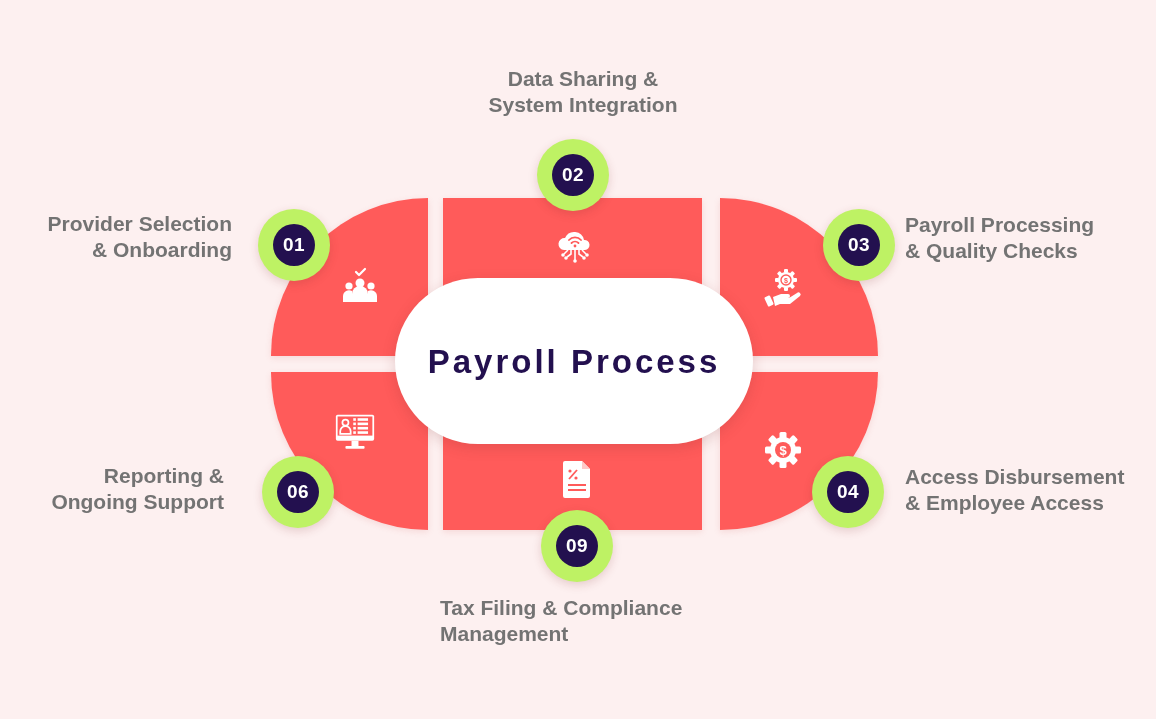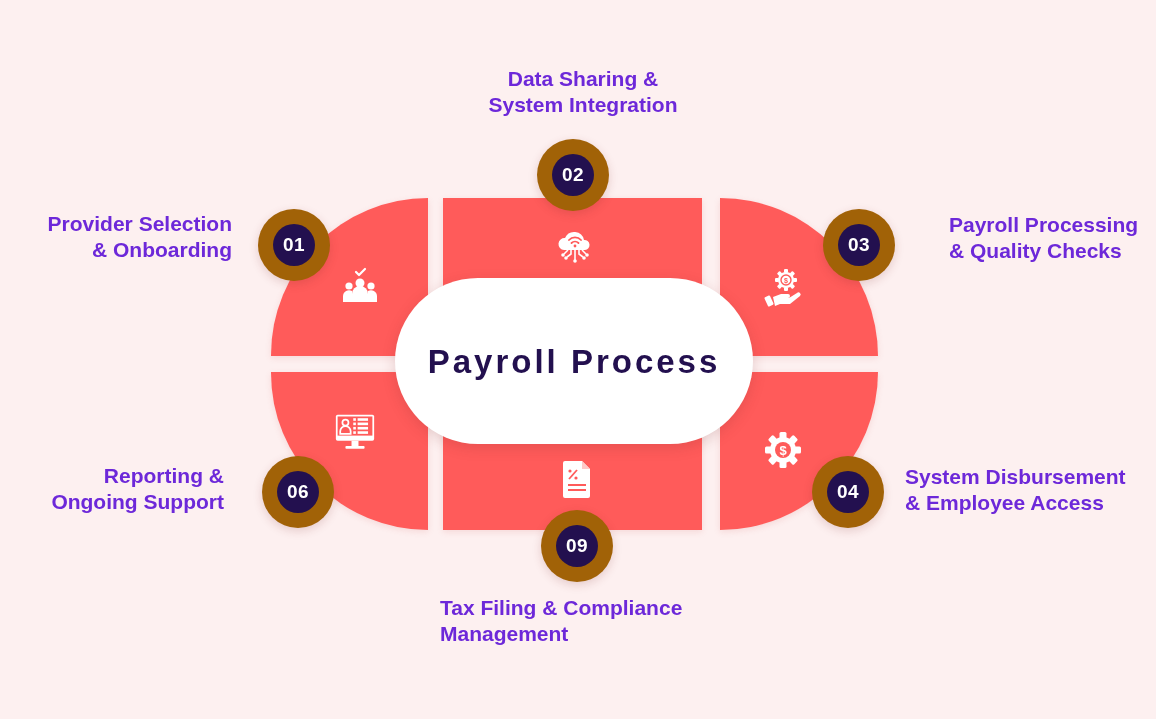--- a/index.html
+++ b/index.html
@@ -25,21 +25,21 @@
       position: absolute; left: 395px; top: 278px; width: 358px; height: 166px;
       background: #ffffff; border-radius: 83px;
       box-shadow: 0 4px 14px rgba(120,40,40,0.18);
       display: flex; flex-direction: column; align-items: center; justify-content: center;
       color: #23104f; font-weight: bold; font-size: 33px; letter-spacing: 3px; line-height: 37px;
       text-align: center;
     }
 
     .badge {
       position: absolute; width: 72px; height: 72px; border-radius: 50%;
-      background: #a16207;
+      background: #bef264;
       box-shadow: 0 3px 10px rgba(120,40,40,0.18);
       display: flex; align-items: center; justify-content: center;
     }
     .badge .num {
       width: 42px; height: 42px; border-radius: 50%; background: #23104f; color: #fff;
       font-weight: bold; font-size: 19px; display: flex; align-items: center; justify-content: center;
       letter-spacing: 0.5px;
     }
     .b1 { left: 258px; top: 209px; }
     .b2 { left: 537px; top: 139px; }
@@ -51,27 +51,27 @@
     .icon { position: absolute; width: 40px; height: 40px; }
     .icon svg { width: 100%; height: 100%; display: block; }
     .i1 { left: 340px; top: 266px; }
     .i2 { left: 555px; top: 226px; }
     .i3 { left: 764px; top: 268px; }
     .i4 { left: 763px; top: 430px; }
     .i5 { left: 557px; top: 459px; }
     .i6 { left: 335px; top: 413px; }
 
     .label {
-      position: absolute; color: #6d28d9; font-weight: bold; font-size: 21px; line-height: 26px;
+      position: absolute; color: #737373; font-weight: bold; font-size: 21px; line-height: 26px;
       white-space: nowrap;
     }
     .label span { display: block; }
     .l1 { right: 924px; top: 211px; text-align: right; }
     .l2 { left: 470px; top: 66px; width: 226px; text-align: center; }
-    .l3 { left: 905px; top: 212px; text-align: left; margin-left: 44px; }
+    .l3 { left: 905px; top: 212px; text-align: left; }
     .l4 { left: 905px; top: 464px; text-align: left; }
     .l5 { left: 440px; top: 595px; width: 280px; text-align: left; }
     .l6 { right: 932px; top: 463px; text-align: right; }
   </style>
 </head>
 <body>
 
 <div>
 
   <div class="seg seg-tl"></div>
@@ -209,21 +209,21 @@
   </div>
   <div class="label l2">
     <span>Data Sharing &amp;</span>
     <span>System Integration</span>
   </div>
   <div class="label l3">
     <span>Payroll Processing</span>
     <span>&amp; Quality Checks</span>
   </div>
   <div class="label l4">
-    <span>System Disbursement</span>
+    <span>Access Disbursement</span>
     <span>&amp; Employee Access</span>
   </div>
   <div class="label l5">
     <span>Tax Filing &amp; Compliance</span>
     <span>Management</span>
   </div>
   <div class="label l6">
     <span>Reporting &amp;</span>
     <span>Ongoing Support</span>
   </div>

